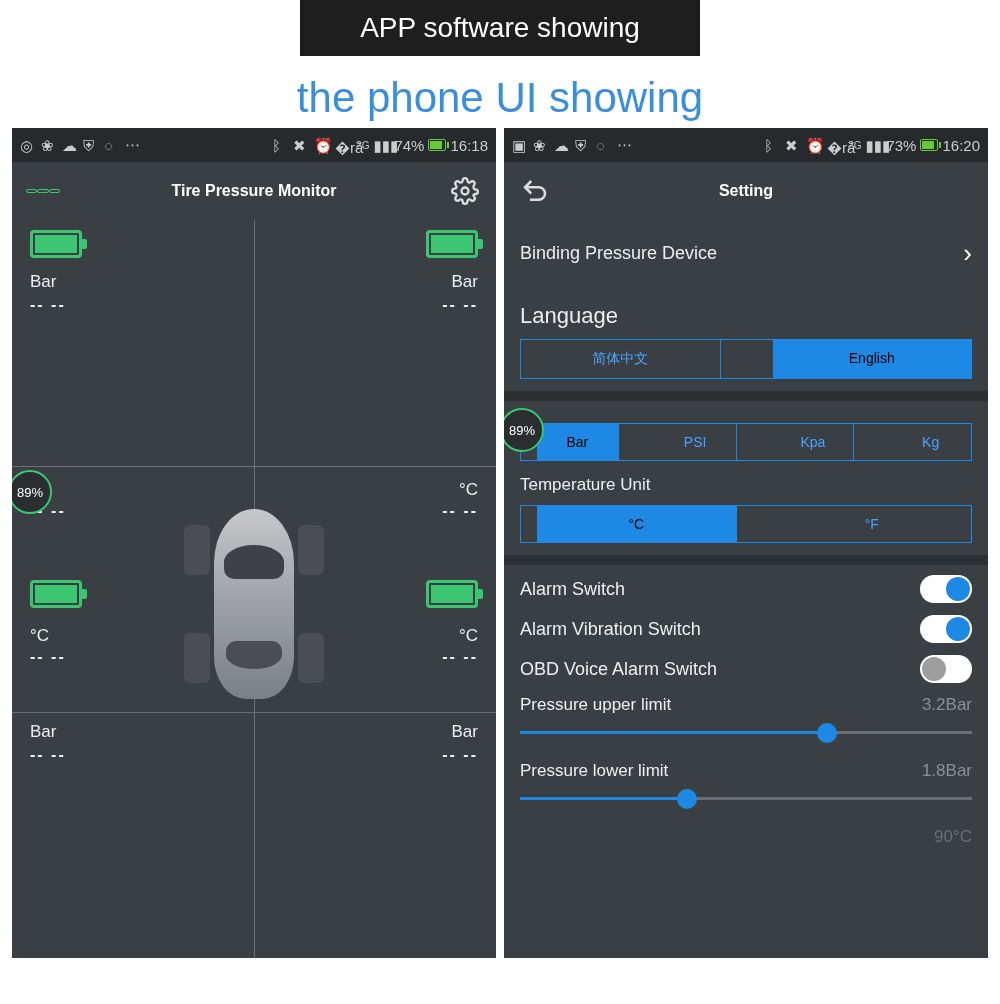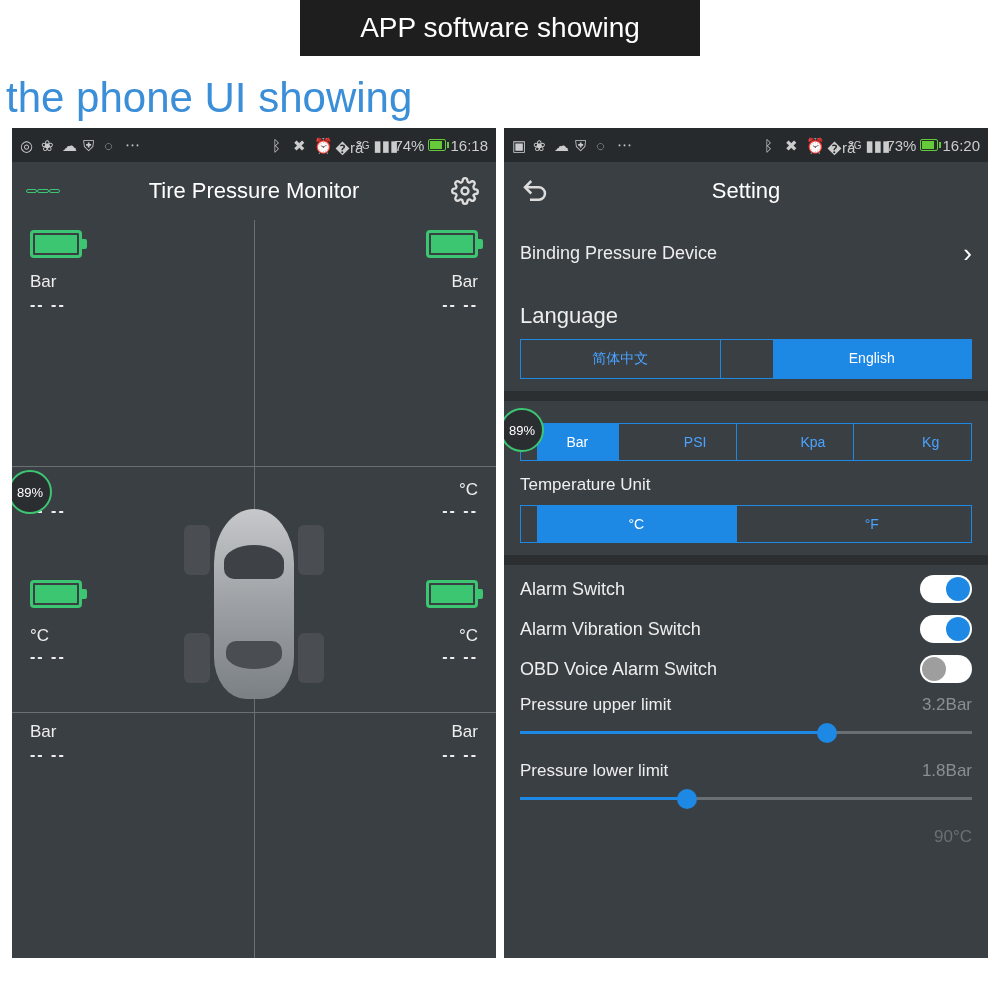--- a/index.html
+++ b/index.html
@@ -1,34 +1,34 @@
 <!DOCTYPE html>
 <html><head>
 <meta charset="utf-8">
 <style>
   * { margin:0; padding:0; box-sizing:border-box; }
   body { background:#fff; width:1000px; height:1004px; font-family:Arial,Helvetica,sans-serif; overflow:hidden; }
 
   .banner-dark { background:#1e1e1e; color:#fff; margin:0 auto; width:400px; padding:12px 0; text-align:center; font-size:28px; }
-  .banner-blue { color:#3b8ed8; font-size:42px; padding:18px 6px 6px; font-family:"Segoe UI",Arial,sans-serif; }
+  .banner-blue { color:#3b8ed8; text-align:center; font-size:42px; padding:18px 16px 6px; font-family:"Segoe UI",Arial,sans-serif; }
 
   .screens { display:flex; gap:8px; padding:0 12px; }
   .screen { flex:1; background:#3a3f44; display:flex; flex-direction:column; position:relative; height:830px; overflow:hidden; }
 
   
   .statusbar { background:#262a2d; color:#ccc; font-size:15px; display:flex; align-items:center; justify-content:space-between; padding:4px 8px; height:34px; }
   .sb-left, .sb-right { display:flex; align-items:center; gap:4px; }
   .sb-icon { width:17px; height:17px; display:inline-block; color:#ccc; }
   .sb-batt { width:18px; height:12px; border:1.5px solid #65c93a; border-radius:2px; position:relative; display:inline-block; }
   .sb-batt::after { content:""; position:absolute; right:-4px; top:2px; width:2px; height:6px; background:#65c93a; }
   .sb-batt .fill { position:absolute; left:1px; top:1px; bottom:1px; width:70%; background:#65c93a; }
 
   
   .app-header { display:flex; align-items:center; justify-content:space-between; padding:12px 14px; color:#eee; }
-  .app-title { color:#fff; font-size:22px; }
+  .app-title { color:#fff; font-size:16px;font-weight:bold; }
   .hdr-icon { width:34px; height:34px; display:flex; align-items:center; justify-content:center; color:#ddd; cursor:pointer; }
   .menu-lines span { display:block; width:28px; height:4px; border:1px solid #3cc672; border-radius:4px; margin:3px 0; }
 
   
   .tire-area { flex:1; position:relative; display:grid; grid-template-columns:1fr 1fr; grid-template-rows:1fr 1fr 1fr; }
   .crosshair-v { position:absolute; left:50%; top:0; width:1px; height:100%; background:#6a6f74; }
   .crosshair-h1 { position:absolute; top:33.3%; left:0; right:0; height:1px; background:#6a6f74; }
   .crosshair-h2 { position:absolute; top:66.6%; left:0; right:0; height:1px; background:#6a6f74; }
   .tire-cell { padding:10px 18px; color:#eee; font-size:16px; position:relative; }
   .tire-cell.right { text-align:right; }
@@ -47,21 +47,21 @@
   .wfl { left:-30px; top:16px; } .wfr { right:-30px; top:16px; }
   .wrl { left:-30px; bottom:16px; } .wrr { right:-30px; bottom:16px; }
 
   
   .s-body { flex:1; display:flex; flex-direction:column; color:#eee; overflow:hidden; }
   .s-section { padding:12px 16px; border-bottom:10px solid #2b2f32; }
   .s-row { display:flex; justify-content:space-between; align-items:center; font-size:18px; padding:6px 0; }
   .seg { display:flex; border:1px solid #1e88e5; margin-top:10px;gap:36px; }
   .seg-item { flex:1; text-align:center; padding:10px 0; font-size:14px; color:#4aa3ff; border-right:1px solid #1e88e5; cursor:pointer;}
   .seg-item:last-child { border-right:none; }
-  .seg-item.on { background:#1e88e5; color:#ffffff;margin-left:16px; }
+  .seg-item.on { background:#1e88e5; color:#000000;margin-left:16px; }
   .s-label { font-size:17px; margin:14px 0 2px; }
   .toggle { width:52px; height:28px; background:#fff; border-radius:14px; position:relative; cursor:pointer; }
   .toggle .knob { position:absolute; width:24px; height:24px; border-radius:50%; top:2px; left:2px; background:#9e9e9e; transition:.2s; }
   .toggle.on .knob { left:26px; background:#1e88e5; }
   .limit-row { display:flex; justify-content:space-between; font-size:17px; padding:6px 0 0; }
   .limit-val { color:#8a8f93; }
   .slider { position:relative; height:28px; margin:4px 0 8px; cursor:pointer;}
   .track { position:absolute; top:12px; left:0; right:0; height:3px; background:#6a6f74; }
   .track-fill { position:absolute; top:12px; left:0; height:3px; background:#1e88e5; }
   .thumb { position:absolute; top:4px; width:20px; height:20px; border-radius:50%; background:#1e88e5; transform:translateX(-50%); }

